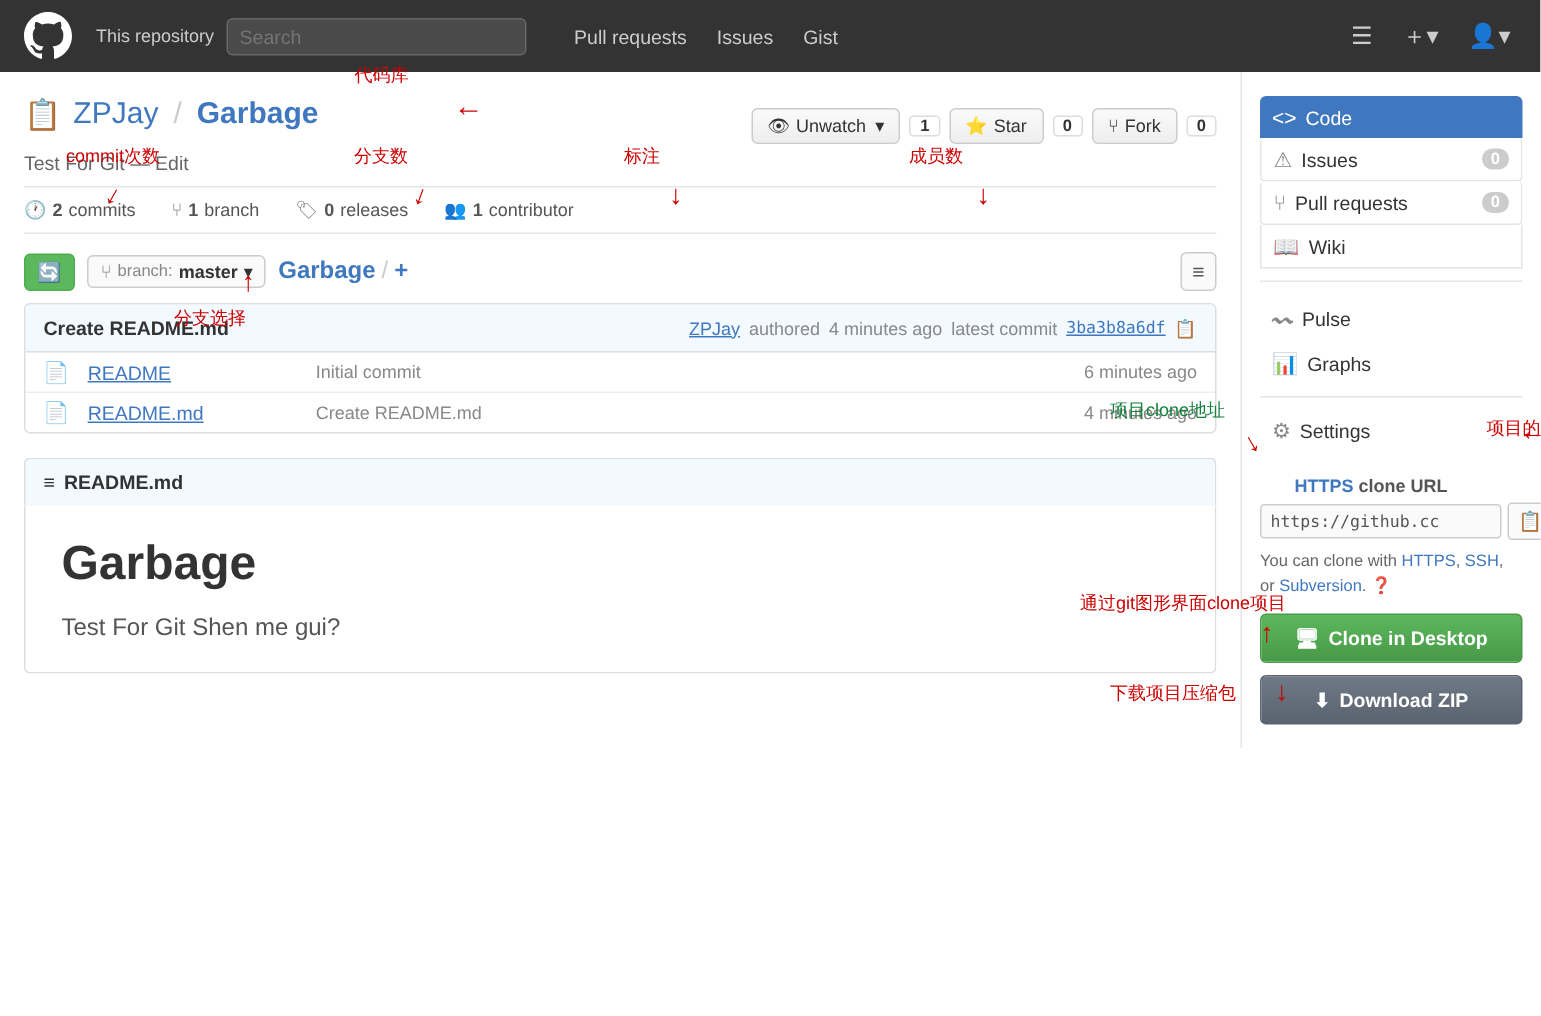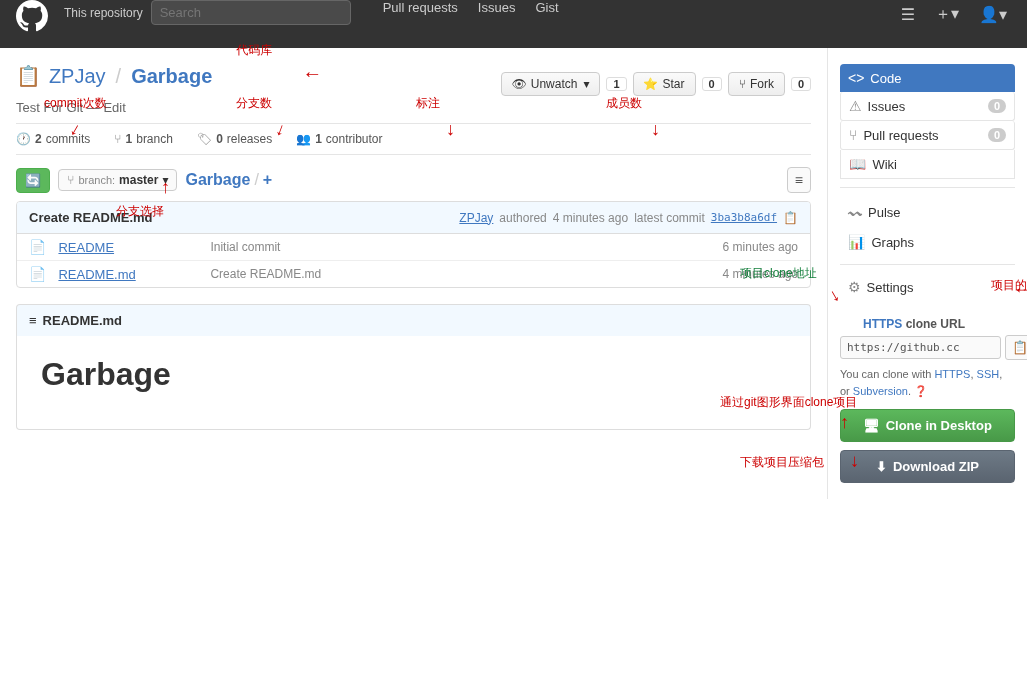--- a/index.html
+++ b/index.html
@@ -1,19 +1,19 @@
 <!DOCTYPE html>
 <html><head>
   <meta charset="utf-8">
   <style>
     * { box-sizing: border-box; margin: 0; padding: 0; }
     body { font-family: -apple-system, BlinkMacSystemFont, "Segoe UI", Helvetica, Arial, sans-serif; font-size: 13px; color: #333; background: #fff; }
 
     
-    .header { background: #333; color: #fff; height: 48px; display: flex; align-items: flex-start; padding: 0 16px; gap: 16px; }
+    .header { background: #333; color: #fff; height: 48px; display: flex; align-items: center; padding: 0 16px; gap: 16px; }
     .header-logo { width: 32px; height: 32px; fill: #fff; }
     .header-search-wrap { display: flex; align-items: center; gap: 8px; }
     .header-repo-label { color: #ccc; font-size: 12px; background: transparent; border: none; cursor: pointer; }
     .header-search { background: #4a4a4a; border: 1px solid #666; border-radius: 4px; color: #fff; padding: 4px 8px; font-size: 13px; width: 200px; }
     .header-nav { display: flex; gap: 20px; margin-left: 16px; }
     .header-nav a { color: #ccc; text-decoration: none; font-size: 13px; font-weight: 500; }
     .header-actions { margin-left: auto; display: flex; align-items: center; gap: 12px; }
     .header-icon-btn { background: none; border: none; color: #ccc; cursor: pointer; font-size: 16px; padding: 4px; }
 
     
@@ -242,20 +242,21 @@
         </div>
       </div>
 
       <div>
         <div class="readme-header">
           <span>≡</span>
           <span>README.md</span>
         </div>
         <div class="readme-body">
           <h1 class="readme-title">Garbage</h1>
+          <p class="readme-text">Test For Git Shen me gui?</p>
         </div>
       </div>
 
     </div>
 
     <div class="sidebar">
 
       <div class="sidebar-section">
         <a class="sidebar-nav-item active" href="#">
           <span class="sidebar-icon">&lt;&gt;</span>

